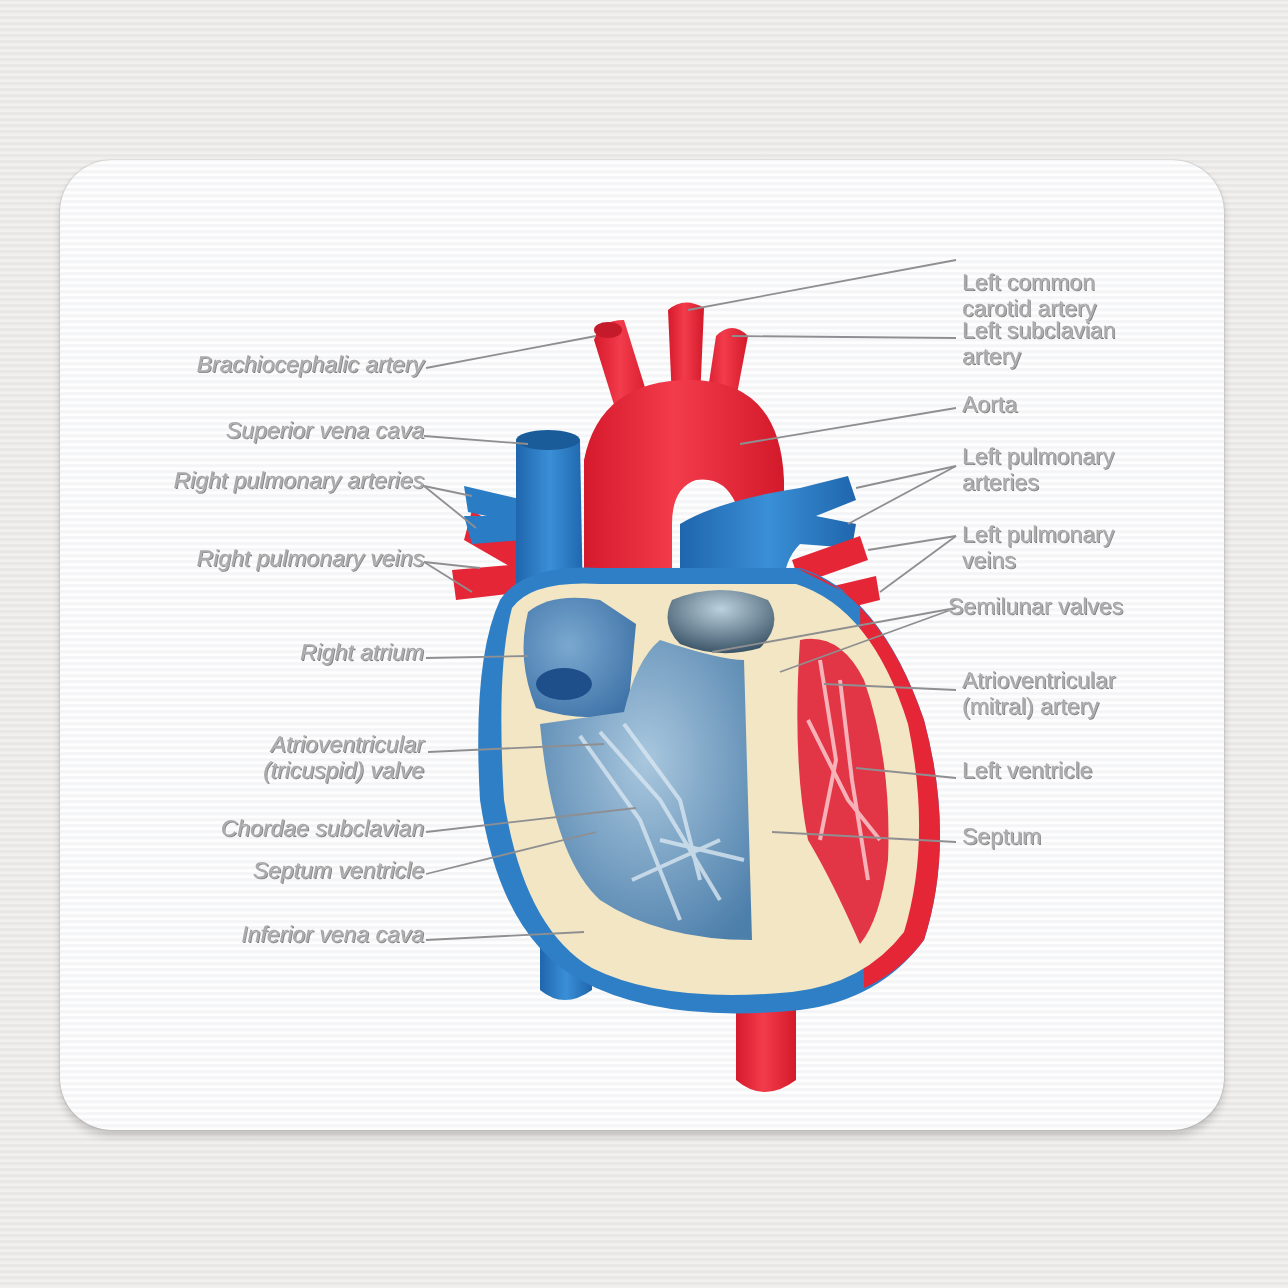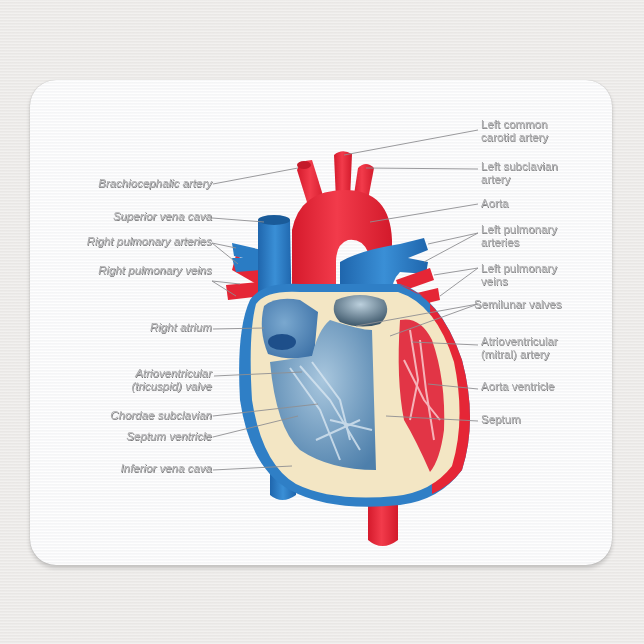--- a/index.html
+++ b/index.html
@@ -147,31 +147,31 @@
     <line x1="478" y1="304" x2="390" y2="336"></line>
     <line x1="478" y1="345" x2="412" y2="342"></line>
     <line x1="478" y1="389" x2="428" y2="384"></line>
     <line x1="478" y1="421" x2="386" y2="416"></line>
   </g>
 </svg>
 
 <div class="lbl r" style="right:432px; top:177px;">Brachiocephalic artery</div>
 <div class="lbl r" style="right:432px; top:210px;">Superior vena cava</div>
 <div class="lbl r" style="right:432px; top:235px;">Right pulmonary arteries</div>
-<div class="lbl r" style="right:432px; top:264px;">Right pulmonary veins</div>
+<div class="lbl r" style="right:432px; top:274px;">Right pulmonary veins</div>
 <div class="lbl r" style="right:432px; top:321px;">Right atrium</div>
 <div class="lbl r" style="right:432px; top:367px;">
   <div>Atrioventricular</div>
   <div>(tricuspid) valve</div>
 </div>
 <div class="lbl r" style="right:432px; top:409px;">Chordae subclavian</div>
 <div class="lbl r" style="right:432px; top:430px;">Septum ventricle</div>
 <div class="lbl r" style="right:432px; top:462px;">Inferior vena cava</div>
 
-<div class="lbl l" style="left:481px; top:118px;">
+<div class="lbl l" style="left:481px; top:136px;">
   <div>Left common</div>
   <div>carotid artery</div>
 </div>
 <div class="lbl l" style="left:481px; top:160px;">
   <div>Left subclavian</div>
   <div>artery</div>
 </div>
 <div class="lbl l" style="left:481px; top:197px;">Aorta</div>
 <div class="lbl l" style="left:481px; top:223px;">
   <div>Left pulmonary</div>
@@ -179,14 +179,14 @@
 </div>
 <div class="lbl l" style="left:481px; top:262px;">
   <div>Left pulmonary</div>
   <div>veins</div>
 </div>
 <div class="lbl l" style="left:474px; top:298px;">Semilunar valves</div>
 <div class="lbl l" style="left:481px; top:335px;">
   <div>Atrioventricular</div>
   <div>(mitral) artery</div>
 </div>
-<div class="lbl l" style="left:481px; top:380px;">Aorta ventricle</div>
+<div class="lbl l" style="left:481px; top:380px;">Left ventricle</div>
 <div class="lbl l" style="left:481px; top:413px;">Septum</div>
 
 </body></html>

